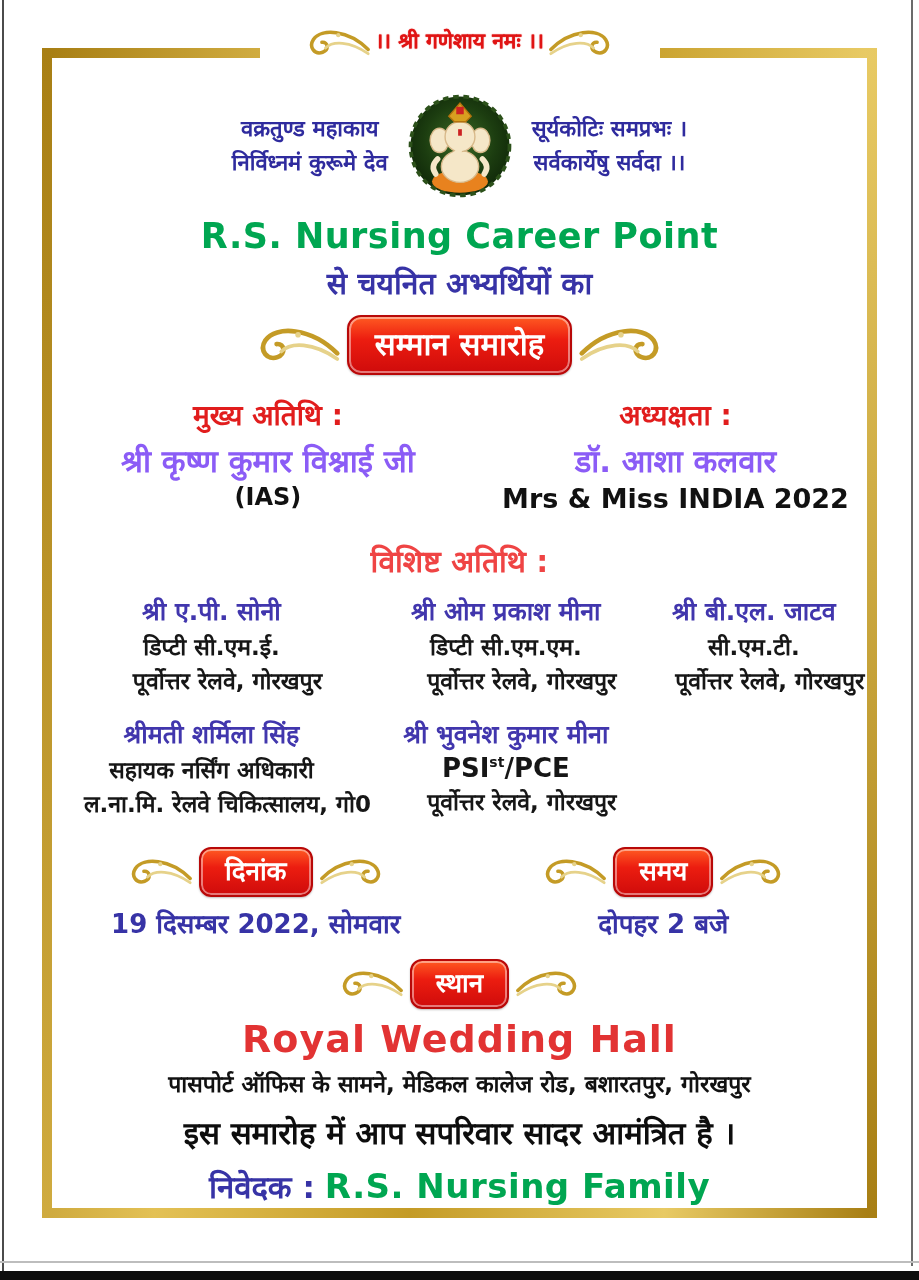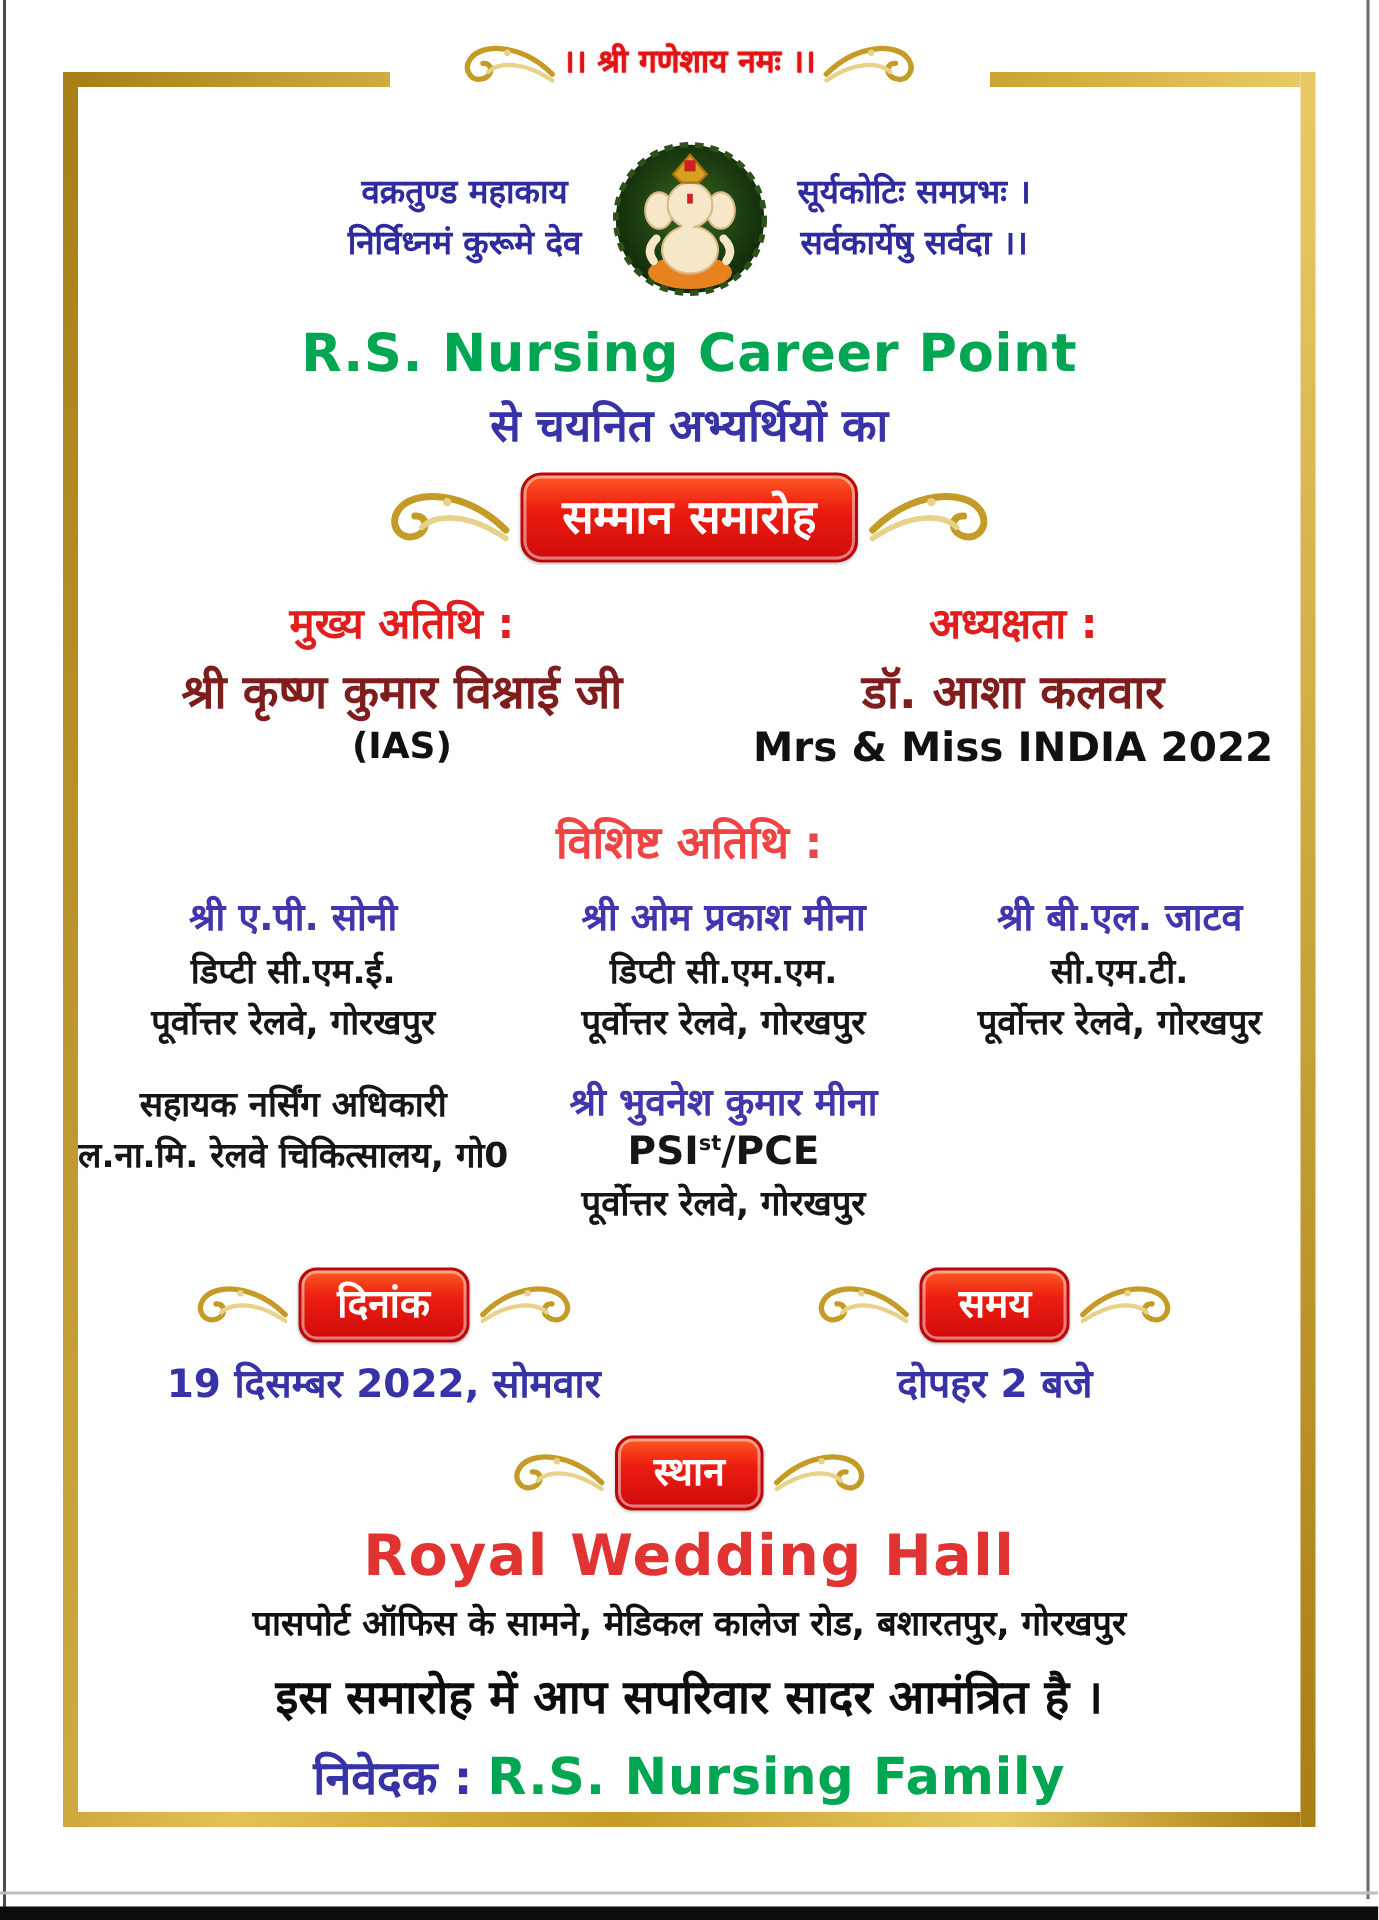--- a/index.html
+++ b/index.html
@@ -50,31 +50,31 @@
     box-shadow:inset 0 0 0 2px rgba(255,255,255,.45),0 1px 2px rgba(0,0,0,.25);
     padding:5px 26px 9px;font-size:31px;white-space:nowrap;
   }
   .badge.sm{font-size:26px;padding:3px 24px 7px;border-radius:12px;}
 
   
   .two-col{display:flex;width:100%;margin-top:20px;}
   .col-left{flex:0 0 53%;}
   .col-right{flex:0 0 47%;}
   .gh-red{color:#e11d1d;font-weight:bold;font-size:28px;}
-  .g-name-main{color:#7f1d1d;font-weight:800;font-size:31px;margin-top:6px;}
+  .g-name-main{color:#8b5cf6;font-weight:800;font-size:31px;margin-top:6px;}
   .g-ias{color:#111;font-weight:bold;font-size:24px;margin-top:2px;}
   .g-desig{color:#111;font-size:27px;margin-top:2px;font-weight:600;}
 
   .vip-heading{margin-top:26px;color:#ef4444;font-weight:bold;font-size:30px;}
 
   .vip-grid{display:grid;grid-template-columns:1fr 1.14fr 1fr;column-gap:6px;row-gap:20px;width:100%;margin-top:12px;}
   .vip-name{color:#4136ad;font-weight:800;font-size:25px;white-space:nowrap;}
   .vip-post{color:#161616;font-size:23px;font-weight:600;margin-top:3px;}
   .vip-post sup{font-size:14px;}
-  .vip-org{color:#161616;font-size:23px;font-weight:600;margin-top:2px;white-space:nowrap;}
+  .vip-org{color:#161616;font-size:23px;font-weight:600;margin-top:2px;white-space:nowrap;padding-left:32px;}
 
   .schedule-row{display:flex;width:100%;margin-top:28px;}
   .sched-col{flex:1 1 50%;}
   .sched-value{color:#3733a6;font-weight:bold;font-size:26px;margin-top:8px;}
 
   .venue-name{margin-top:8px;color:#e23333;font-weight:bold;font-size:38px;letter-spacing:1px;}
   .venue-address{margin-top:6px;color:#111;font-weight:bold;font-size:23px;white-space:nowrap;}
   .invite-line{margin-top:12px;color:#0d0d0d;font-weight:800;font-size:31px;}
 
   .footer-row{margin-top:12px;display:flex;align-items:baseline;justify-content:center;gap:10px;}
@@ -187,20 +187,21 @@
         <div class="vip-name">श्री ओम प्रकाश मीना</div>
         <div class="vip-post">डिप्टी सी.एम.एम.</div>
         <div class="vip-org">पूर्वोत्तर रेलवे, गोरखपुर</div>
       </div>
       <div>
         <div class="vip-name">श्री बी.एल. जाटव</div>
         <div class="vip-post">सी.एम.टी.</div>
         <div class="vip-org">पूर्वोत्तर रेलवे, गोरखपुर</div>
       </div>
       <div>
+        <div class="vip-name">श्रीमती शर्मिला सिंह</div>
         <div class="vip-post">सहायक नर्सिंग अधिकारी</div>
         <div class="vip-org">ल.ना.मि. रेलवे चिकित्सालय, गो0</div>
       </div>
       <div>
         <div class="vip-name">श्री भुवनेश कुमार मीना</div>
         <div class="vip-post" style="font-weight:800;font-size:26px;"><span>PSI</span><sup>st</sup><span>/PCE</span></div>
         <div class="vip-org">पूर्वोत्तर रेलवे, गोरखपुर</div>
       </div>
     </div>
 

